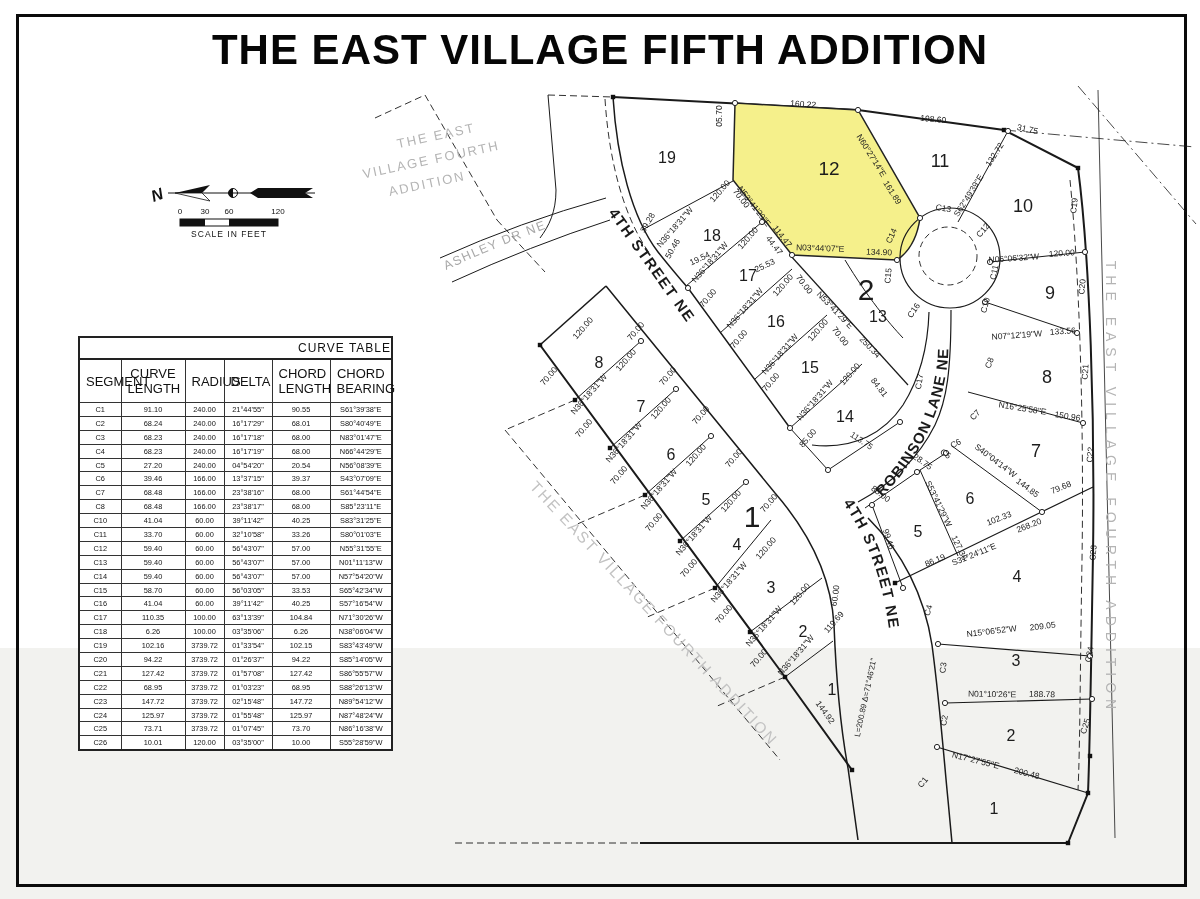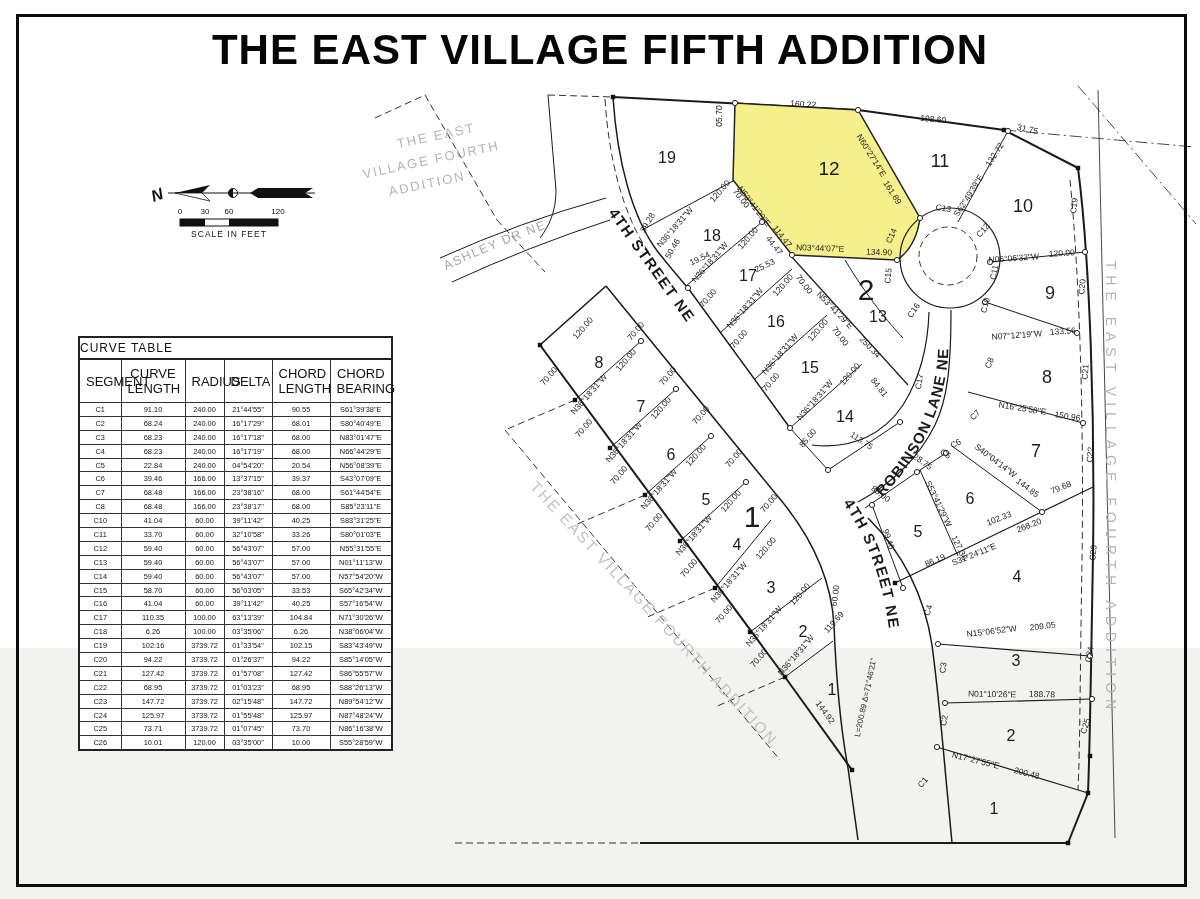--- a/index.html
+++ b/index.html
@@ -4,22 +4,22 @@
 <style>
   html,body{margin:0;padding:0;width:1200px;height:899px;overflow:hidden;background:#f2f2ef;
     font-family:"Liberation Sans",sans-serif;}
   #sheet{position:absolute;left:0;top:0;width:1200px;height:648px;background:#ffffff;}
   #frame{position:absolute;left:16px;top:14px;width:1165px;height:867px;border:3px solid #0b0b0b;}
   #title{position:absolute;left:0;top:26px;width:1200px;text-align:center;font-size:42px;
     font-weight:bold;color:#060606;letter-spacing:1px;}
   #mapsvg{position:absolute;left:0;top:0;width:1200px;height:899px;}
   #curve-table{position:absolute;left:78px;top:336px;width:313px;background:#fff;}
   #curve-table table{border-collapse:collapse;width:100%;table-layout:fixed;}
-  #curve-table .ttl{border:2px solid #222;text-align:left;font-size:12px;height:20px;
-    letter-spacing:1px;color:#111;}
+  #curve-table .ttl{border:2px solid #222;text-align:right;font-size:12px;height:20px;
+    letter-spacing:1px;color:#111;padding-left:28px;}
   #curve-table th{border:1px solid #333;font-size:13px;font-weight:normal;height:15px;color:#111;
     padding:6px;}
   #curve-table td{border:1px solid #333;font-size:7.4px;text-align:center;height:12.9px;
     padding:0;color:#141414;white-space:nowrap;overflow:hidden;}
   #curve-table table{border:2px solid #222;}
 </style>
 </head>
 <body>
 
 <div id="sheet">
@@ -357,21 +357,21 @@
           <tr>
             <td>C4</td>
             <td>68.23</td>
             <td>240.00</td>
             <td>16°17'19"</td>
             <td>68.00</td>
             <td>N66°44'29"E</td>
           </tr>
           <tr>
             <td>C5</td>
-            <td>22.84</td>
+            <td>27.20</td>
             <td>240.00</td>
             <td>04°54'20"</td>
             <td>20.54</td>
             <td>N56°08'39"E</td>
           </tr>
           <tr>
             <td>C6</td>
             <td>39.46</td>
             <td>166.00</td>
             <td>13°37'15"</td>

